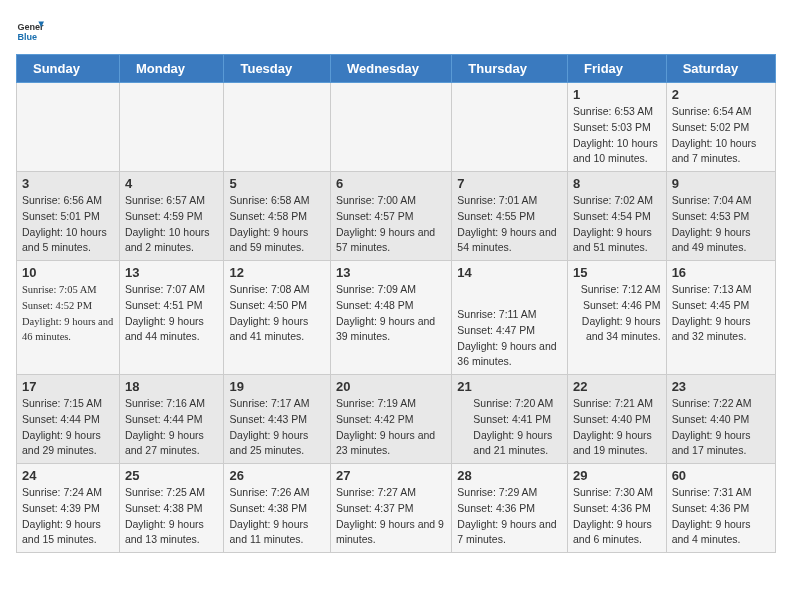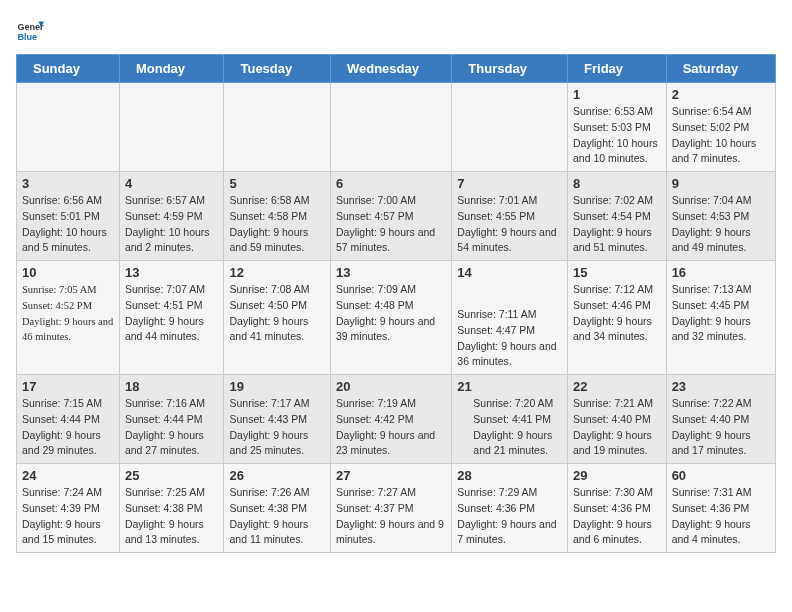--- a/index.html
+++ b/index.html
@@ -201,21 +201,21 @@
 Daylight: 9 hours and 39 minutes.</div>
         </td>
         <td>
           <span class="day-number">14</span>
           <div class="day-info" style="white-space: pre-line; margin-top: 27px;">Sunrise: 7:11 AM
 Sunset: 4:47 PM
 Daylight: 9 hours and 36 minutes.</div>
         </td>
         <td>
           <span class="day-number">15</span>
-          <div class="day-info" style="white-space: pre-line;">Sunrise: 7:12 AM
+          <div class="day-info" style="white-space: pre-line; text-align: right;">Sunrise: 7:12 AM
 Sunset: 4:46 PM
 Daylight: 9 hours and 34 minutes.</div>
         </td>
         <td>
           <span class="day-number">16</span>
           <div class="day-info" style="white-space: pre-line;">Sunrise: 7:13 AM
 Sunset: 4:45 PM
 Daylight: 9 hours and 32 minutes.</div>
         </td>
       </tr>

